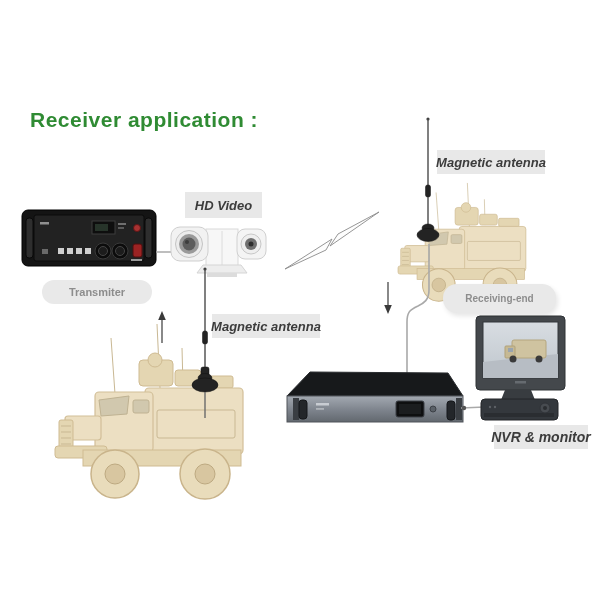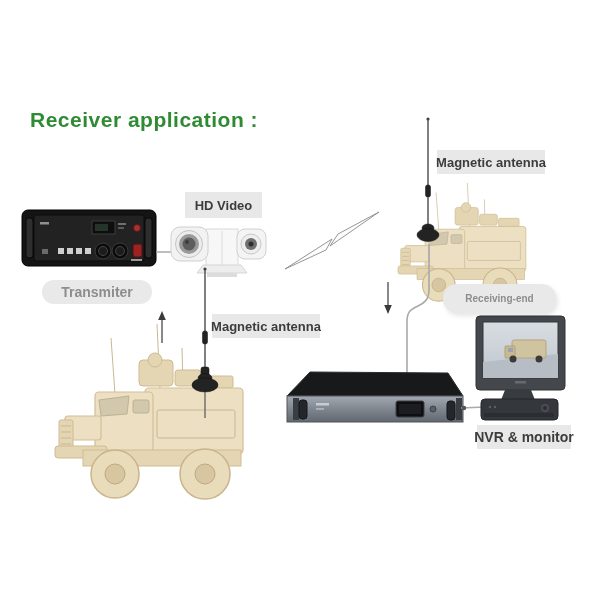--- a/index.html
+++ b/index.html
@@ -15,32 +15,32 @@
     font-family:"Liberation Sans",sans-serif;
   }
   #page-title{
     position:absolute;left:30px;top:108px;margin:0;
     font-size:21px;font-weight:bold;letter-spacing:.5px;
     color:var(--title-green);
   }
   .tag{
     position:absolute;display:flex;align-items:center;justify-content:center;
     background:var(--label-bg);color:var(--label-text);
-    font-weight:600;font-size:13px;white-space:nowrap;
+    font-weight:600;font-size:13px;white-space:nowrap;font-style:italic;
   }
   .pill{
     position:absolute;display:flex;align-items:center;justify-content:center;
     background:var(--pill-bg);color:var(--pill-text);
-    font-weight:600;font-size:14px;border-radius:14px;white-space:nowrap;
+    font-weight:600;font-size:11px;border-radius:14px;white-space:nowrap;
   }
   #lbl-hd-camera{left:185px;top:192px;width:77px;height:26px;}
   #lbl-mag-left{left:212px;top:314px;width:108px;height:24px;}
   #lbl-mag-right{left:437px;top:150px;width:108px;height:24px;}
   #lbl-video-receiver{left:337px;top:428px;width:97px;height:25px;font-size:14px;}
-  #lbl-nvr{left:477px;top:425px;width:94px;height:24px;font-size:14px;}
+  #lbl-nvr{left:494px;top:425px;width:94px;height:24px;font-size:14px;}
   #lbl-transmitter{left:42px;top:280px;width:110px;height:24px;}
   #lbl-receiving{left:443px;top:284px;width:113px;height:29px;font-size:10px;
                  box-shadow:2px 3px 5px rgba(0,0,0,.10);}
   svg{position:absolute;left:0;top:0;}
   
   .t-body{fill:#ecdfc2;stroke:#d2bf98;stroke-width:1.2;}
   .t-mid{fill:#e4d6b2;stroke:#cfbb92;stroke-width:1;}
   .t-win{fill:#d1c8ae;stroke:#bfb292;stroke-width:1;}
   .t-wheel{fill:#e9dcbb;stroke:#c9b48b;stroke-width:1.5;}
   .t-hub{fill:#d8c6a0;stroke:#bda981;stroke-width:1;}

